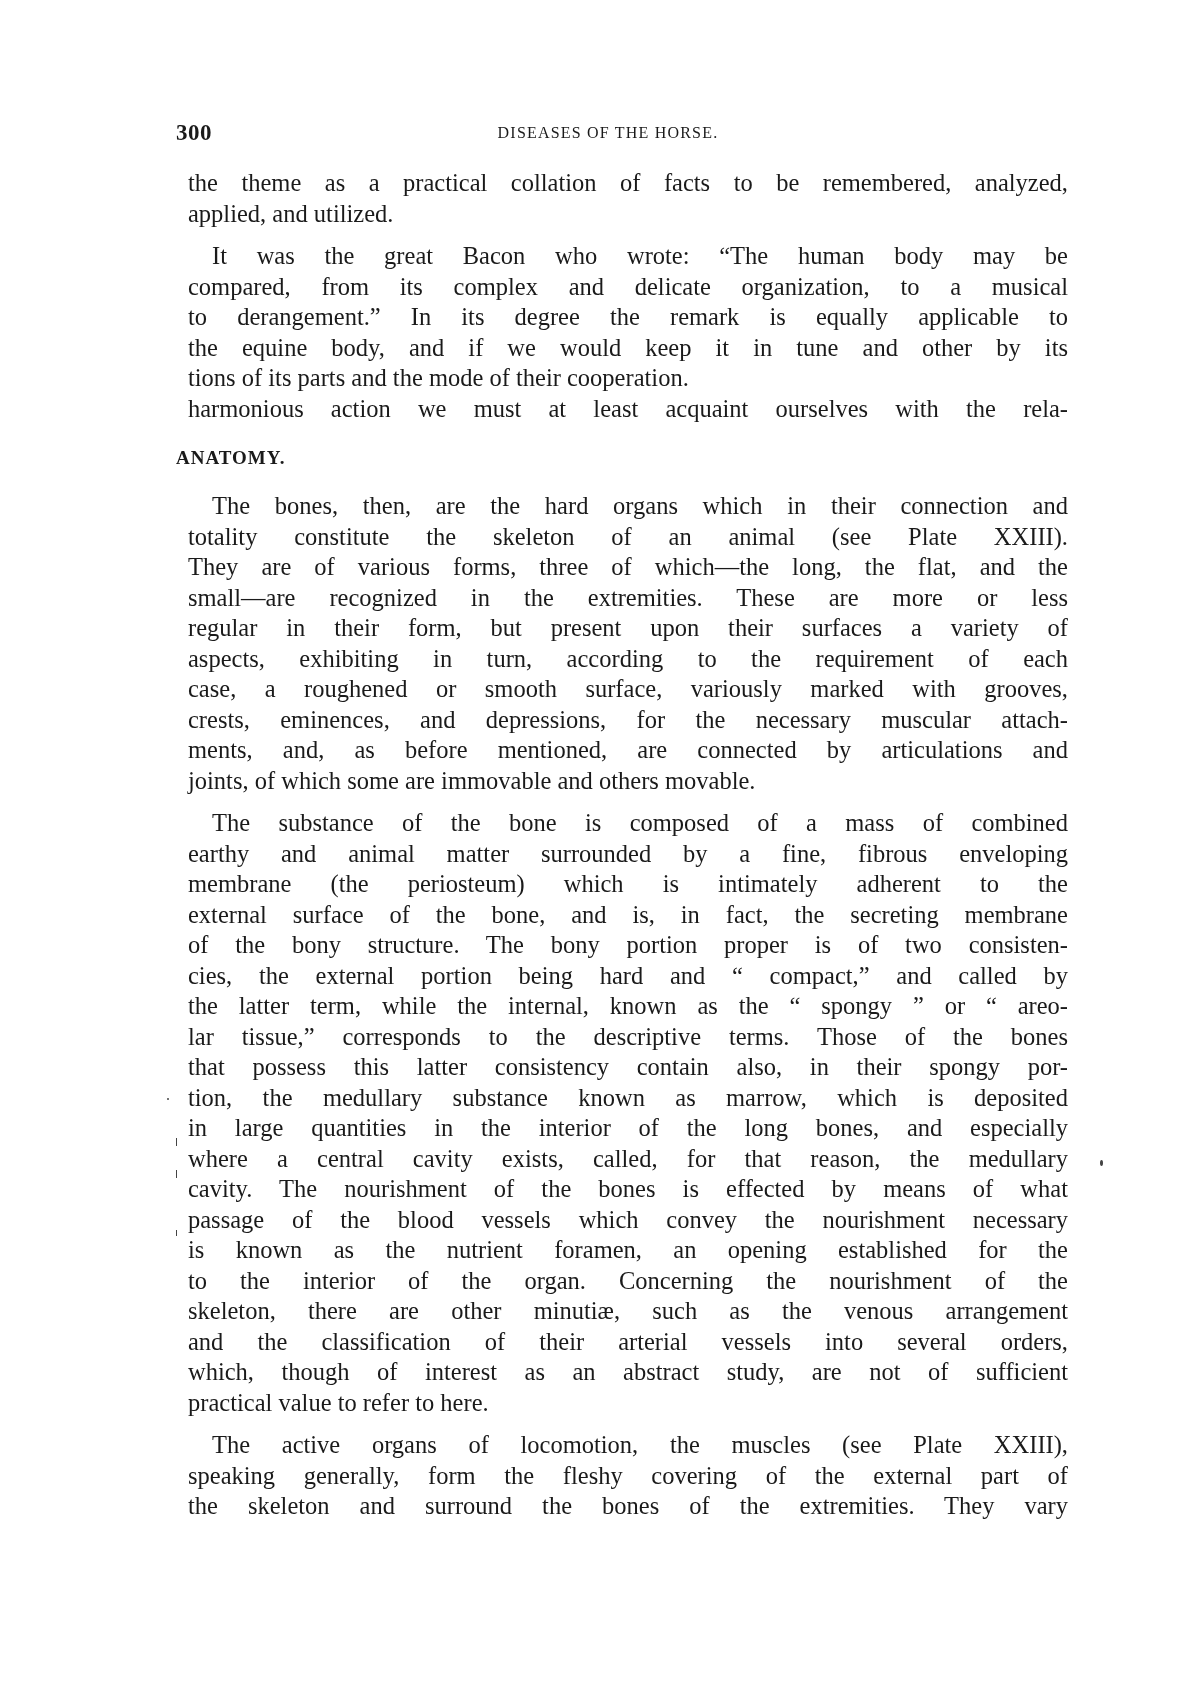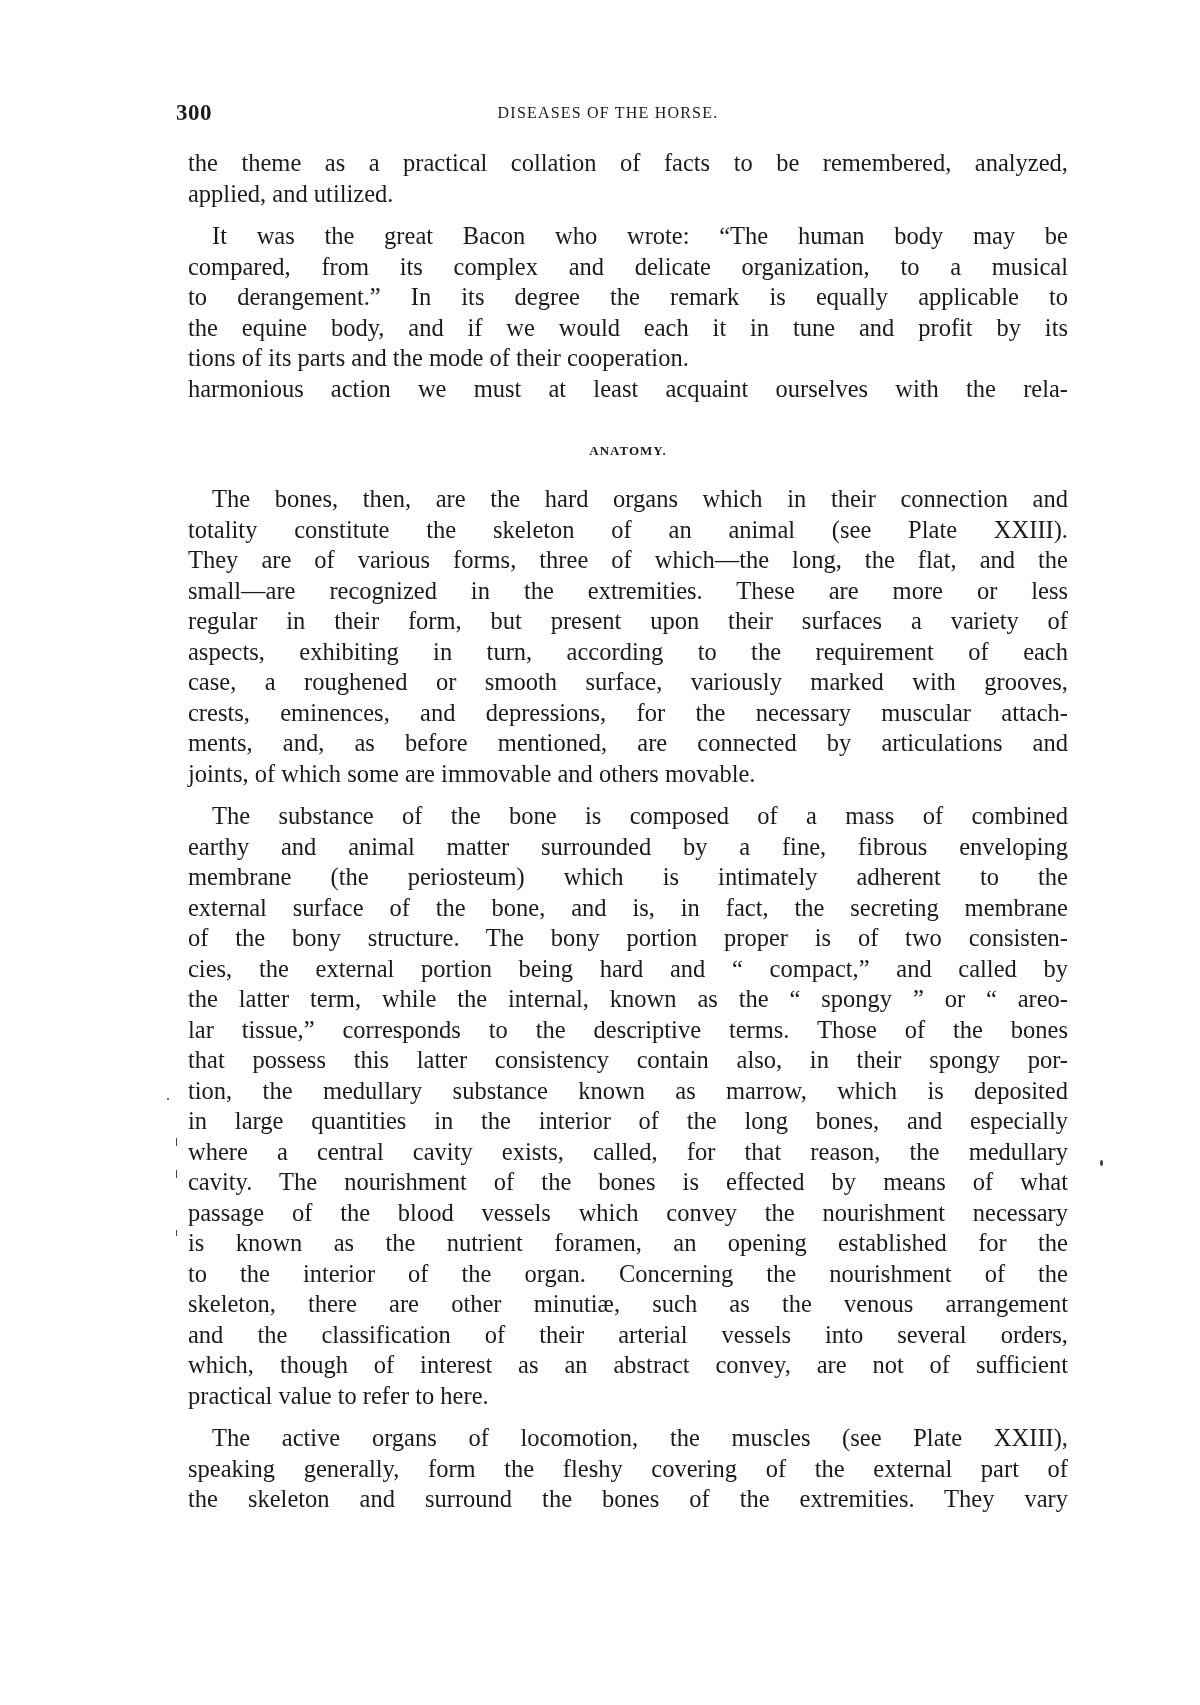--- a/index.html
+++ b/index.html
@@ -11,21 +11,21 @@
       width: 1200px;
       height: 1705px;
       position: relative;
       overflow: hidden;
       color: #1a1a1a;
       font-family: "Liberation Serif", "DejaVu Serif", serif;
     }
     .page {
       position: absolute;
       left: 176px;
-      top: 88px;
+      top: 108px;
       width: 904px;
     }
     .running-head {
       position: relative;
       height: 40px;
       font-size: 22px;
     }
     .page-number {
       position: absolute;
       left: 0;
@@ -58,25 +58,24 @@
       text-align-last: justify;
       display: block;
     }
     .line.last {
       text-align-last: left;
     }
     .line.indent {
       padding-left: 24px;
     }
     .section-heading {
-      text-align: center;
       font-weight: bold;
-      font-size: 13px;
+      font-size: 19px;
       letter-spacing: 1px;
-      margin-top: 34px;
+      margin-top: 21px;
       margin-bottom: 20px;
       height: 26px;
       line-height: 26px;
     }
     .para {
       margin: 12px;
     }
     .speck {
       position: absolute;
       background: #444;
@@ -97,21 +96,21 @@
 
     <div class="para">
       <span class="line">the theme as a practical collation of facts to be remembered, analyzed,</span>
       <span class="line last">applied, and utilized.</span>
     </div>
 
     <div class="para">
       <span class="line indent">It was the great Bacon who wrote: “The human body may be</span>
       <span class="line">compared, from its complex and delicate organization, to a musical</span>
       <span class="line">to derangement.”  In its degree the remark is equally applicable to</span>
-      <span class="line">the equine body, and if we would each it in tune and profit by its</span>
+      <span class="line">the equine body, and if we would keep it in tune and other by its</span>
       <span class="line last">tions of its parts and the mode of their cooperation.</span>
       <span class="line">harmonious action we must at least acquaint ourselves with the rela-</span>
     </div>
 
     <div class="section-heading">ANATOMY.</div>
 
     <div class="para">
       <span class="line indent">The bones, then, are the hard organs which in their connection and</span>
       <span class="line">totality constitute the skeleton of an animal (see Plate XXIII).</span>
       <span class="line">They are of various forms, three of which—the long, the flat, and the</span>
@@ -136,21 +135,21 @@
       <span class="line">that possess this latter consistency contain also, in their spongy por-</span>
       <span class="line">tion, the medullary substance known as marrow, which is deposited</span>
       <span class="line">in large quantities in the interior of the long bones, and especially</span>
       <span class="line">where a central cavity exists, called, for that reason, the medullary</span>
       <span class="line">cavity.  The nourishment of the bones is effected by means of what</span>
       <span class="line">passage of the blood vessels which convey the nourishment necessary</span>
       <span class="line">is known as the nutrient foramen, an opening established for the</span>
       <span class="line">to the interior of the organ.  Concerning the nourishment of the</span>
       <span class="line">skeleton, there are other minutiæ, such as the venous arrangement</span>
       <span class="line">and the classification of their arterial vessels into several orders,</span>
-      <span class="line">which, though of interest as an abstract convey, are not of sufficient</span>
+      <span class="line">which, though of interest as an abstract study, are not of sufficient</span>
       <span class="line last">practical value to refer to here.</span>
     </div>
 
     <div class="para">
       <span class="line indent">The active organs of locomotion, the muscles (see Plate XXIII),</span>
       <span class="line">speaking generally, form the fleshy covering of the external part of</span>
       <span class="line">the skeleton and surround the bones of the extremities.  They vary</span>
     </div>
 
   </div>

